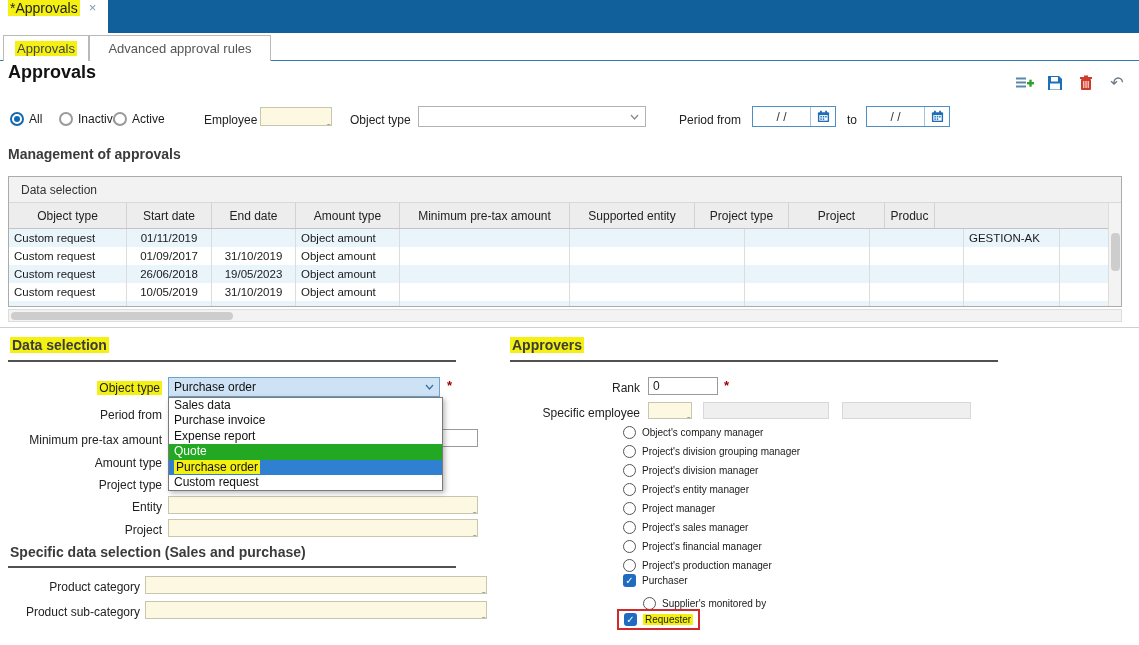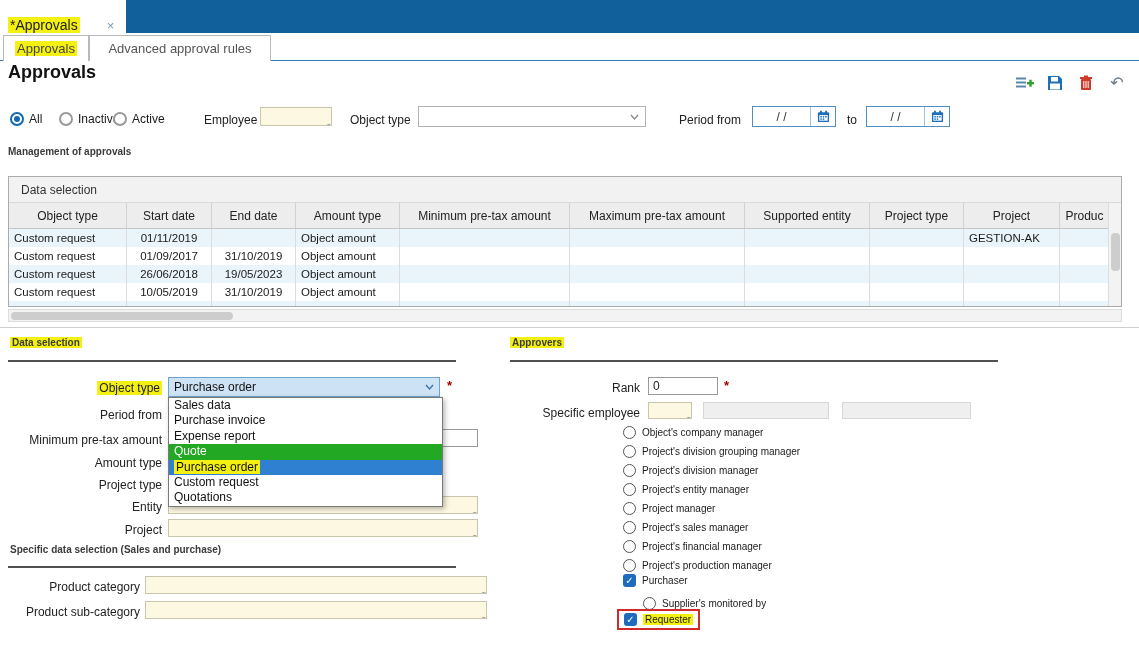--- a/index.html
+++ b/index.html
@@ -7,21 +7,21 @@
   body {
     font-family: "Liberation Sans", sans-serif;
     font-size: 12px; color: #1a1a1a; background: #fff;
     position: relative; overflow: hidden;
   }
   .hl-y { background:#f4f011; padding:0 2px; }
 
   
   .titlebar { position:absolute; left:0; top:0; width:1139px; height:33px; background:#12609b; }
   .win-tab { position:absolute; left:0; top:0; height:33px; background:#fff;
-             display:flex; align-items:flex-end; gap:27px; padding:0 12px 0 8px; }
+             display:flex; align-items:flex-start; gap:9px; padding:0 12px 0 8px; }
   .win-tab .ttl { font-size:14px; color:#222; }
   .win-tab .close { color:#7d9ab0; font-size:13px; cursor:default; }
 
   
   .tabs2 { position:absolute; left:0; top:33px; width:1139px; height:28px; background:#fff;
            border-bottom:1px solid #2e7cb8; }
   .tab2 { position:absolute; top:2px; height:26px; display:flex; align-items:center; justify-content:center;
           border:1px solid #b9b9b9; border-bottom:none; background:#fff; font-size:13px; color:#444; }
   .tab2.first { left:3px; width:86px; }
   .tab2.second { left:89px; width:182px; color:#555; }
@@ -44,21 +44,21 @@
   .cream { background:#fdf8e2; border:1px solid #c9c6ae; }
   .grayfld { background:#efefef; border:1px solid #d8d8d8; }
   .mag { position:absolute; right:-3px; bottom:-8px; line-height:0; }
   .combo2 { position:absolute; display:flex; align-items:center; border:1px solid #b2b2b2; background:#fff; padding:0 6px; }
   .combo2 .chev { margin-left:auto; line-height:0; }
   .datefld { position:absolute; display:flex; align-items:stretch; border:1px solid #4d8fc4; background:#fff; height:21px; }
   .datefld .val { flex:1; display:flex; align-items:center; justify-content:center; font-size:12px; color:#333; }
   .datefld .calbtn { width:25px; display:flex; align-items:center; justify-content:center; border-left:1px solid #9ec4e0; cursor:pointer; }
 
   
-  .sec-h { position:absolute; font-size:10px; font-weight:bold; color:#3b3b3b; white-space:nowrap; }
+  .sec-h { position:absolute; font-size:14px; font-weight:bold; color:#3b3b3b; white-space:nowrap; }
   .sec-underline { position:absolute; height:2px; background:#515151; }
 
   
   .grid { position:absolute; left:8px; top:176px; width:1114px; height:131px;
           border:1px solid #ababab; background:#fff; overflow:hidden; }
   .grid-group { height:26px; background:#f2f2f2; border-bottom:1px solid #d9d9d9;
                 display:flex; align-items:center; padding-left:12px; color:#333; }
   .grid-head { display:flex; height:26px; background:#ededed; border-bottom:1px solid #c4c4c4; }
   .gh { display:flex; align-items:center; justify-content:center; font-size:12px; color:#222;
         border-right:1px solid #d2d2d2; flex:none; white-space:nowrap; overflow:hidden; }
@@ -220,21 +220,20 @@
 <div class="grid">
   <div class="grid-group">
     <span>Data selection</span>
   </div>
   <div class="grid-head">
     <div class="gh c0">Object type</div>
     <div class="gh c1">Start date</div>
     <div class="gh c2">End date</div>
     <div class="gh c3">Amount type</div>
     <div class="gh c4">Minimum pre-tax amount</div>
-    <div class="gh c5">Maximum pre-tax amount</div>
     <div class="gh c6">Supported entity</div>
     <div class="gh c7">Project type</div>
     <div class="gh c8">Project</div>
     <div class="gh c9">Produc</div>
   </div>
   <div class="grow alt">
     <div class="gc c0">Custom request</div>
     <div class="gc c1">01/11/2019</div>
     <div class="gc c2"></div>
     <div class="gc c3">Object amount</div>
@@ -351,21 +350,20 @@
 
 <div class="ddlist">
   <div class="dd-opt">Sales data</div>
   <div class="dd-opt">Purchase invoice</div>
   <div class="dd-opt">Expense report</div>
   <div class="dd-opt green">Quote</div>
   <div class="dd-opt sel">
     <span class="hl-y">Purchase order</span>
   </div>
   <div class="dd-opt">Custom request</div>
-  <div class="dd-opt">Quotations</div>
 </div>
 
 <div class="sec-h" style="left:10px;top:544px;">Specific data selection (Sales and purchase)</div>
 <div class="sec-underline" style="left:8px;top:566px;width:448px;"></div>
 <div class="lbl lbl-r" style="left:8px;top:580px;width:132px;">Product category</div>
 <div class="input cream" style="left:145px;top:576px;width:342px;height:18px;">
   <span></span>
   <span class="mag">
     <svg width="9" height="9" viewBox="0 0 10 10">
         <circle cx="4" cy="4" r="3" fill="none" stroke="#777" stroke-width="1.3"></circle>

